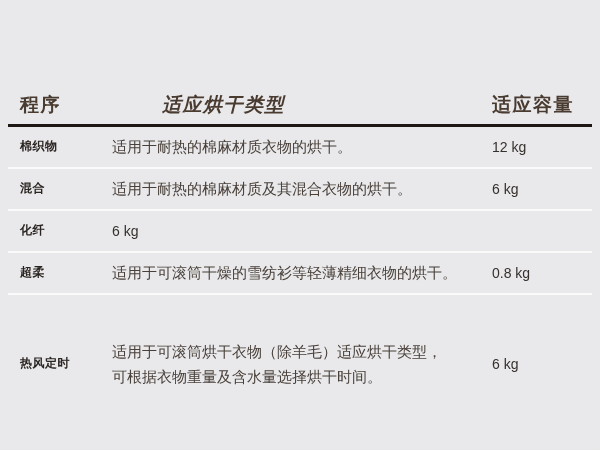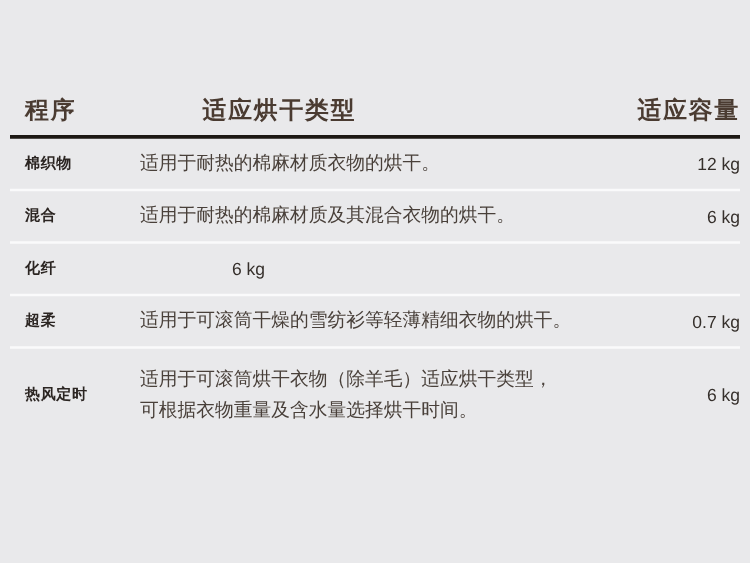--- a/index.html
+++ b/index.html
@@ -10,40 +10,40 @@
     --program_text:#2b2522;
     --desc_text:#49403a;
     --capacity_text:#36302c;
   }
   html,body{margin:0;padding:0;}
   body{
     width:600px;height:450px;position:relative;overflow:hidden;
     background:var(--bg);
     font-family:"Liberation Sans","DejaVu Sans",sans-serif;
   }
-  .spec-table{position:absolute;left:8px;top:78px;width:584px;}
+  .spec-table{position:absolute;left:8px;top:94px;width:584px;}
   .hrow{
     display:flex;align-items:flex-end;
     padding-bottom:7px;border-bottom:3px solid var(--rule_dark);
   }
   .hcell{
     color:var(--header_text);font-size:19px;font-weight:700;
     letter-spacing:1.5px;line-height:1.2;white-space:nowrap;
   }
   .c1{width:104px;flex:none;box-sizing:border-box;padding-left:12px;}
   .c2{flex:1;min-width:0;}
-  .c3{width:100px;flex:none;text-align:right;}
-  .h2pad{padding-left:50px;box-sizing:border-box;}
+  .c3{width:100px;flex:none;text-align:left;}
+  .h2pad{padding-left:50px;box-sizing:border-box;font-style:italic;}
   .row{
     display:flex;align-items:center;
     min-height:42px;box-sizing:border-box;padding:4px 0;
     border-bottom:2px solid var(--divider_white);
   }
   .row:last-child{border-bottom:none;}
-  .row-tall{min-height:74px;}
+  .row-tall{min-height:74px;margin-top:32px;}
   .pname{font-size:12px;font-weight:700;color:var(--program_text);letter-spacing:0.5px;}
   .pdesc{font-size:15px;color:var(--desc_text);line-height:25px;}
   .pcap{font-size:14px;color:var(--capacity_text);white-space:nowrap;}
 </style>
 </head>
 <body>
 
 <div class="spec-table">
 
   <div class="hrow">
@@ -65,21 +65,21 @@
   </div>
 
   <div class="row">
     <div class="pname c1">化纤</div>
     <div class="pcap c3">6 kg</div>
   </div>
 
   <div class="row">
     <div class="pname c1">超柔</div>
     <div class="pdesc c2">适用于可滚筒干燥的雪纺衫等轻薄精细衣物的烘干。</div>
-    <div class="pcap c3">0.7 kg</div>
+    <div class="pcap c3">0.8 kg</div>
   </div>
 
   <div class="row row-tall">
     <div class="pname c1">热风定时</div>
     <div class="pdesc c2">
       <div>适用于可滚筒烘干衣物（除羊毛）适应烘干类型，</div>
       <div>可根据衣物重量及含水量选择烘干时间。</div>
     </div>
     <div class="pcap c3">6 kg</div>
   </div>

